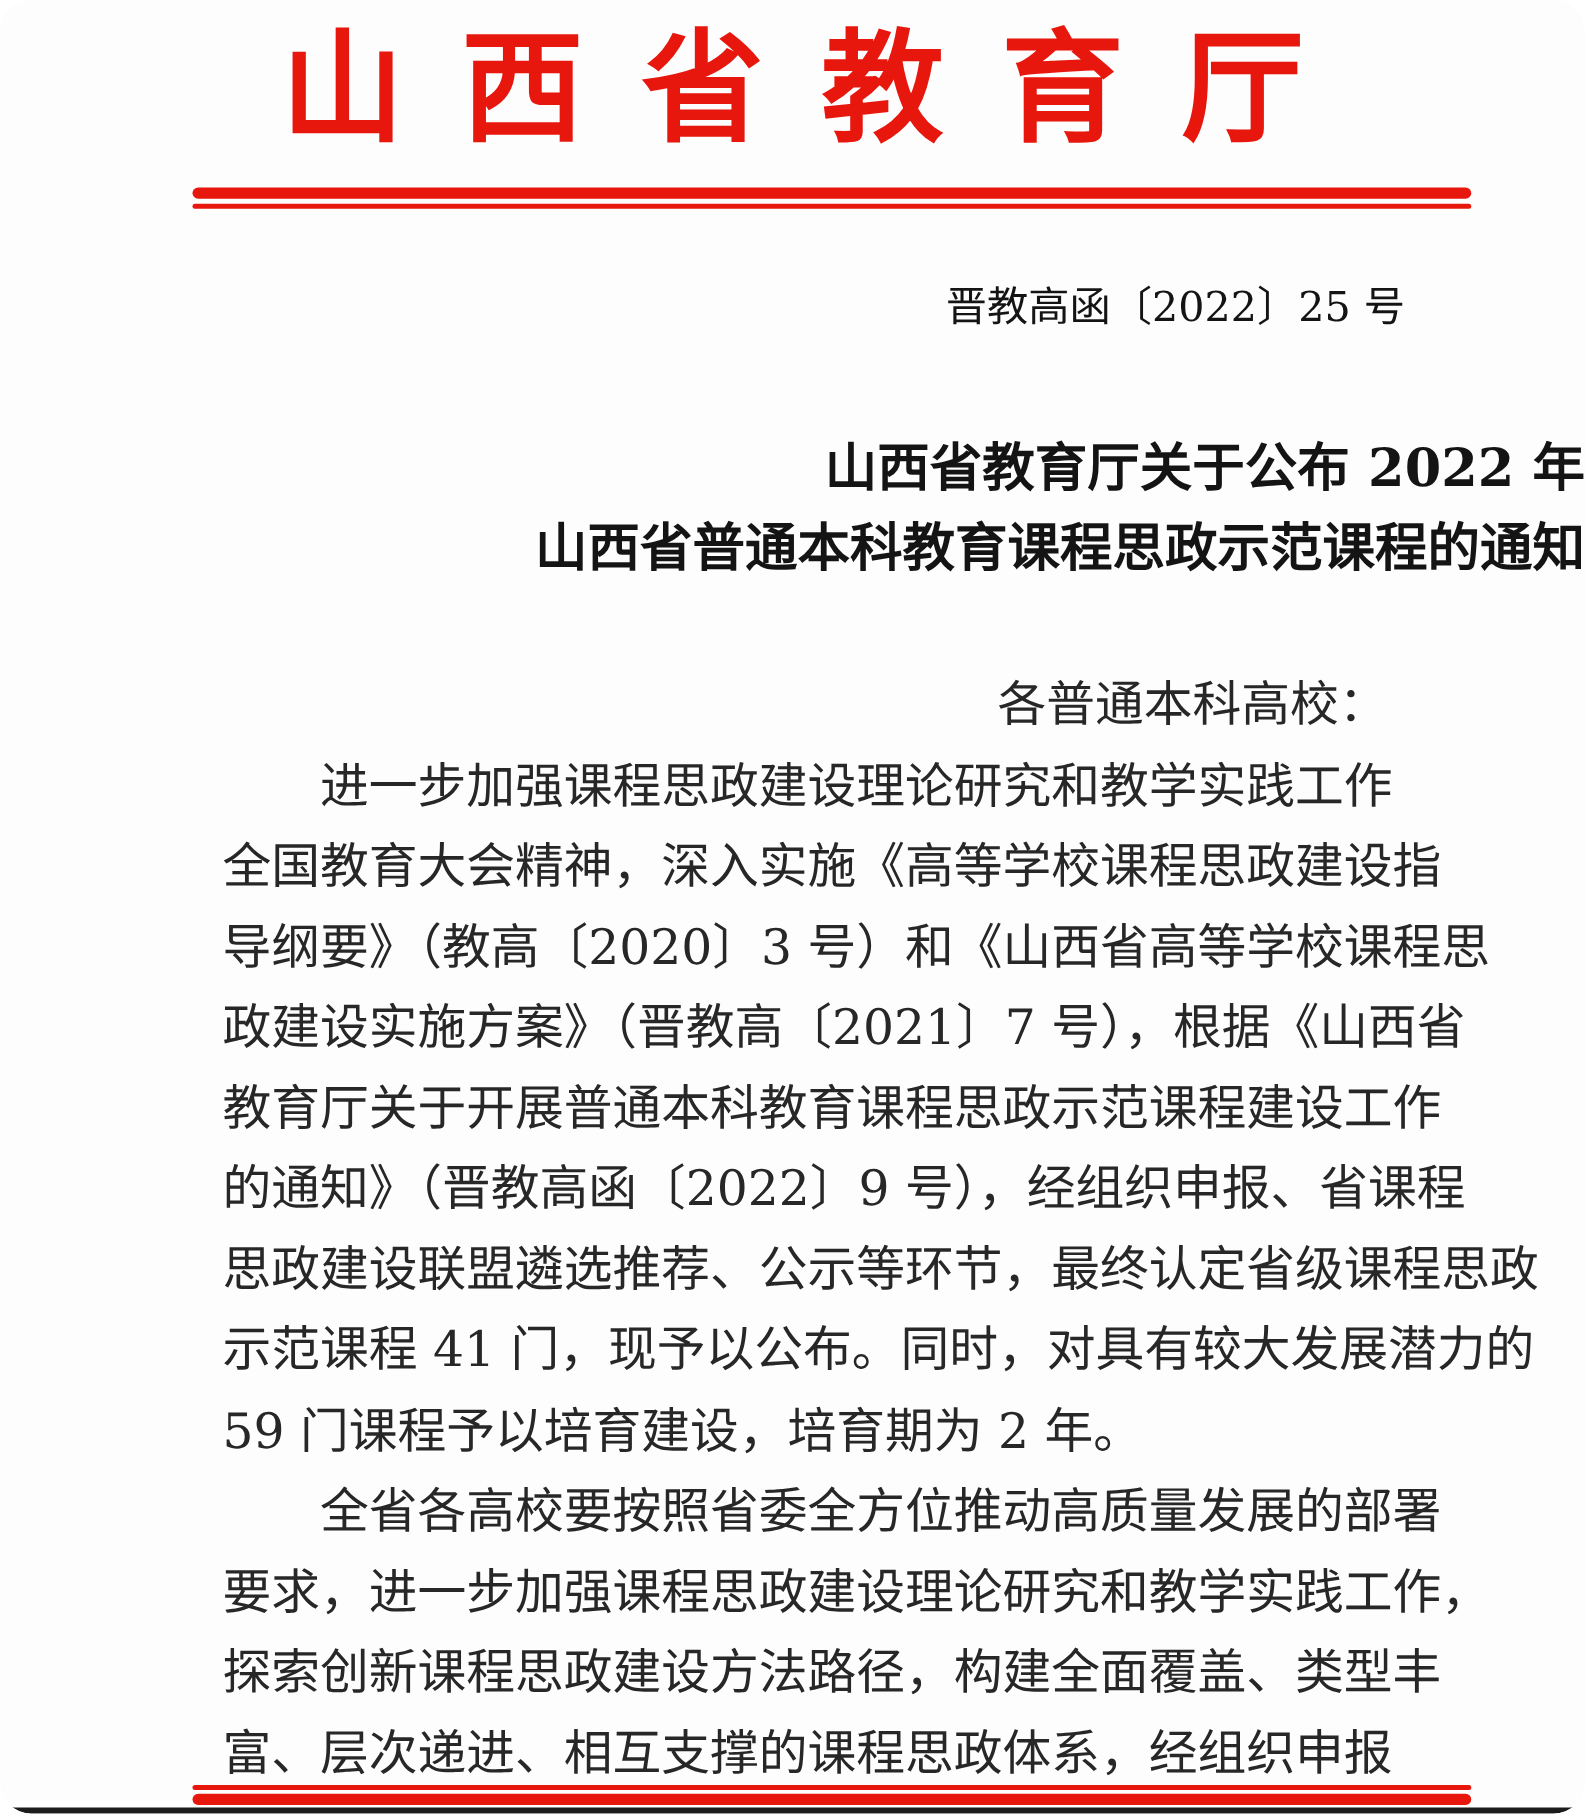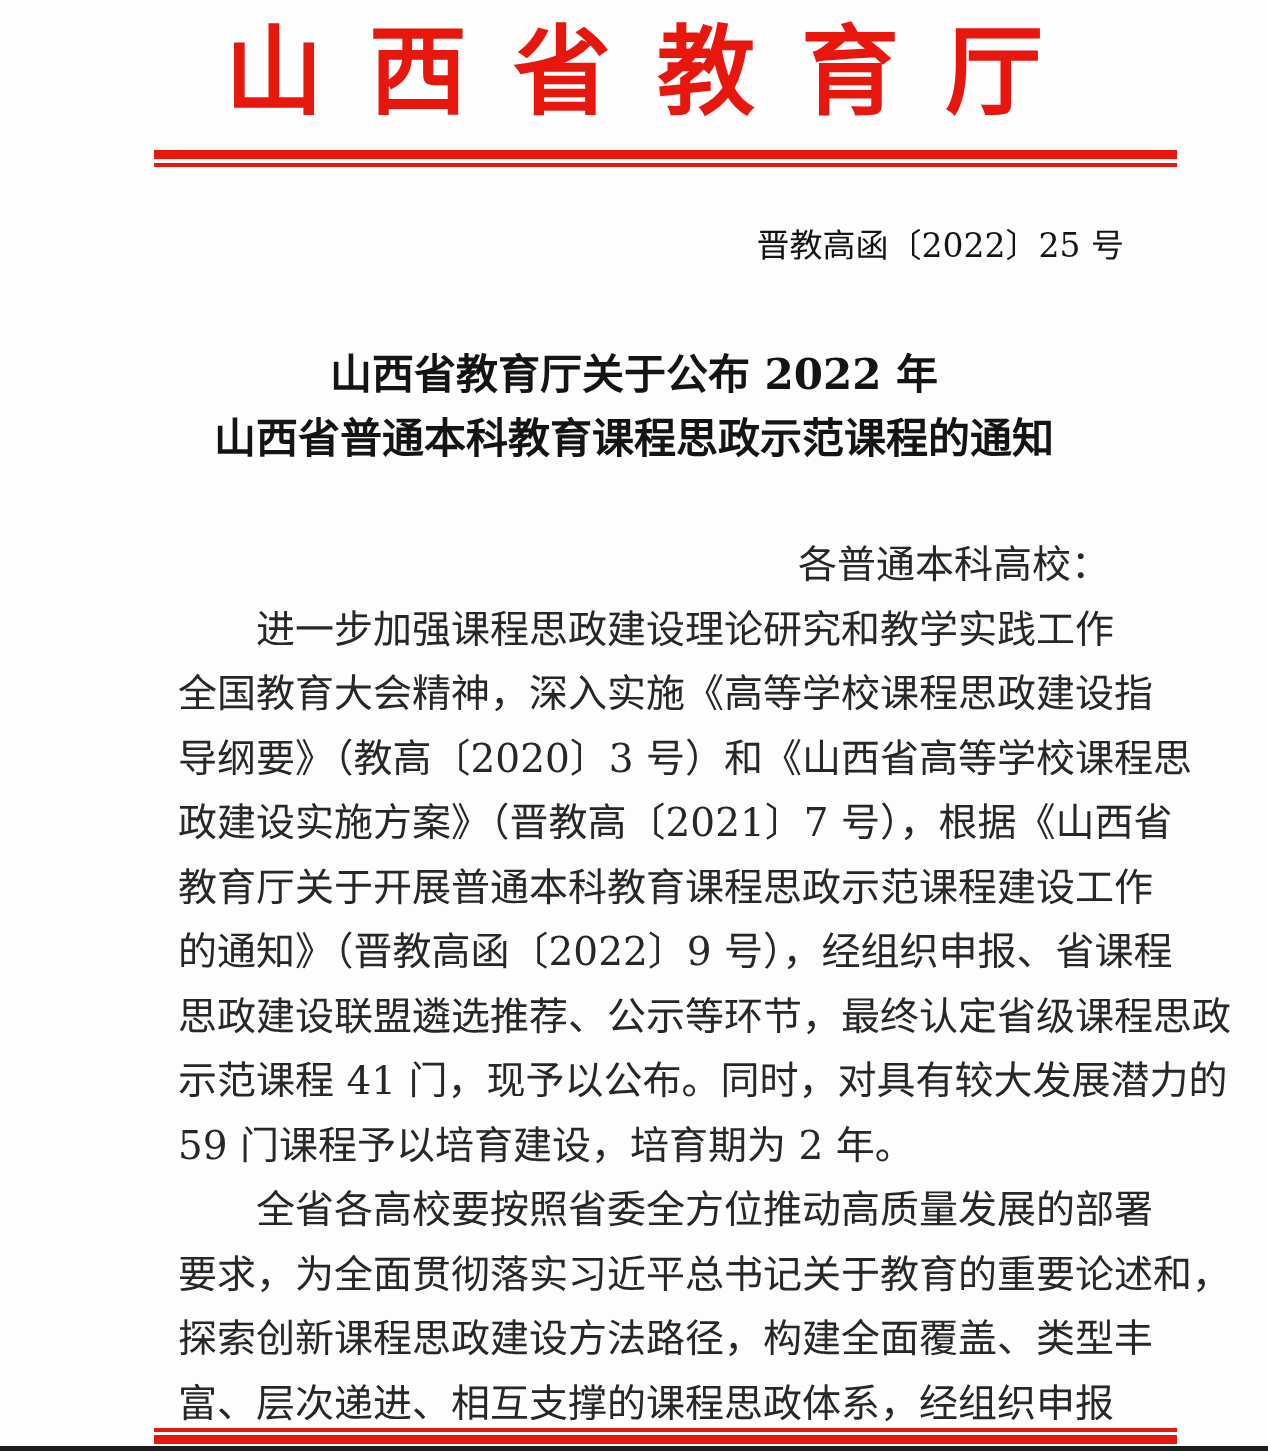--- a/index.html
+++ b/index.html
@@ -1,21 +1,21 @@
 <!DOCTYPE html>
 <html lang="zh-CN" style="--accent: #e7170e; --ink: #272727; --bg: #fdfdfd;"><head>
 <meta charset="utf-8">
 <style>
   :root {
     --accent: #e7170e;
     --ink: #272727;
     --heading-ink: #141414;
     --bg: #fdfdfd;
   }
-  * { margin: 0; padding: 0; box-sizing: border-box; }
+  * { margin: 0; padding: 0; box-sizing: border-box; border-radius: 25px; }
   html, body { background: #ffffff; }
   body {
     font-family: "DejaVu Serif", "Liberation Serif", serif;
     width: 1268px;
   }
   .page {
     position: relative;
     width: 1268px;
     height: 1451px;
     background: var(--bg);
@@ -54,21 +54,21 @@
     padding-right: 144px;
     text-align: right;
     font-size: 33px;
     line-height: 42px;
     color: var(--heading-ink);
   }
 
   
   .doc-title {
     margin-top: 76px;
-    text-align: center;
+    text-align: right;
     font-size: 42px;
     line-height: 64px;
     font-weight: bold;
     color: var(--heading-ink);
   }
 
   
   .doc-body {
     margin-top: 62px;
     padding: 0 158px 0 178px;
@@ -121,21 +121,21 @@
         <div class="line">导纲要》（教高〔2020〕3 号）和《山西省高等学校课程思</div>
         <div class="line">政建设实施方案》（晋教高〔2021〕7 号），根据《山西省</div>
         <div class="line">教育厅关于开展普通本科教育课程思政示范课程建设工作</div>
         <div class="line">的通知》（晋教高函〔2022〕9 号），经组织申报、省课程</div>
         <div class="line">思政建设联盟遴选推荐、公示等环节，最终认定省级课程思政</div>
         <div class="line">示范课程 41 门，现予以公布。同时，对具有较大发展潜力的</div>
         <div class="line short">59 门课程予以培育建设，培育期为 2 年。</div>
       </div>
     <div>
         <div class="line indent">全省各高校要按照省委全方位推动高质量发展的部署</div>
-        <div class="line">要求，为全面贯彻落实习近平总书记关于教育的重要论述和，</div>
+        <div class="line">要求，进一步加强课程思政建设理论研究和教学实践工作，</div>
         <div class="line">探索创新课程思政建设方法路径，构建全面覆盖、类型丰</div>
         <div class="line">富、层次递进、相互支撑的课程思政体系，经组织申报</div>
       </div>
   </div>
 
   <div class="rule-block bottom">
     <div class="rule thin"></div>
     <div class="rule thick"></div>
   </div>
 

